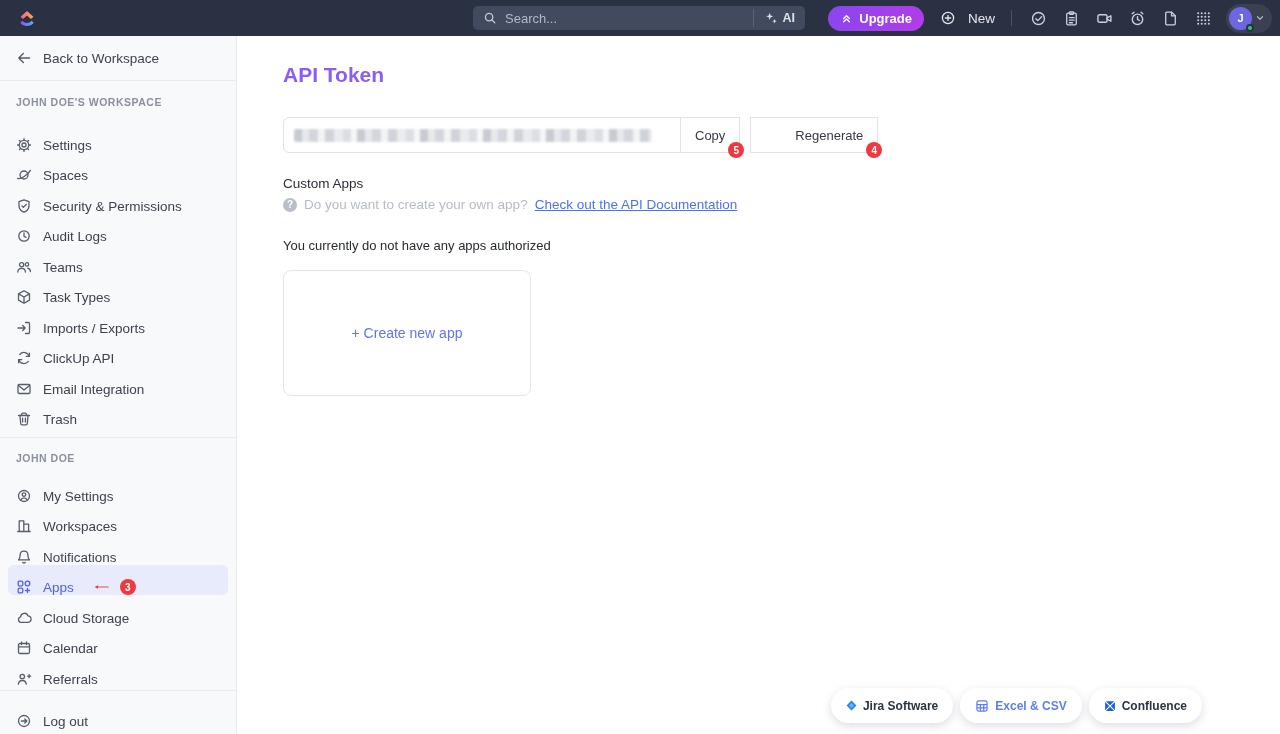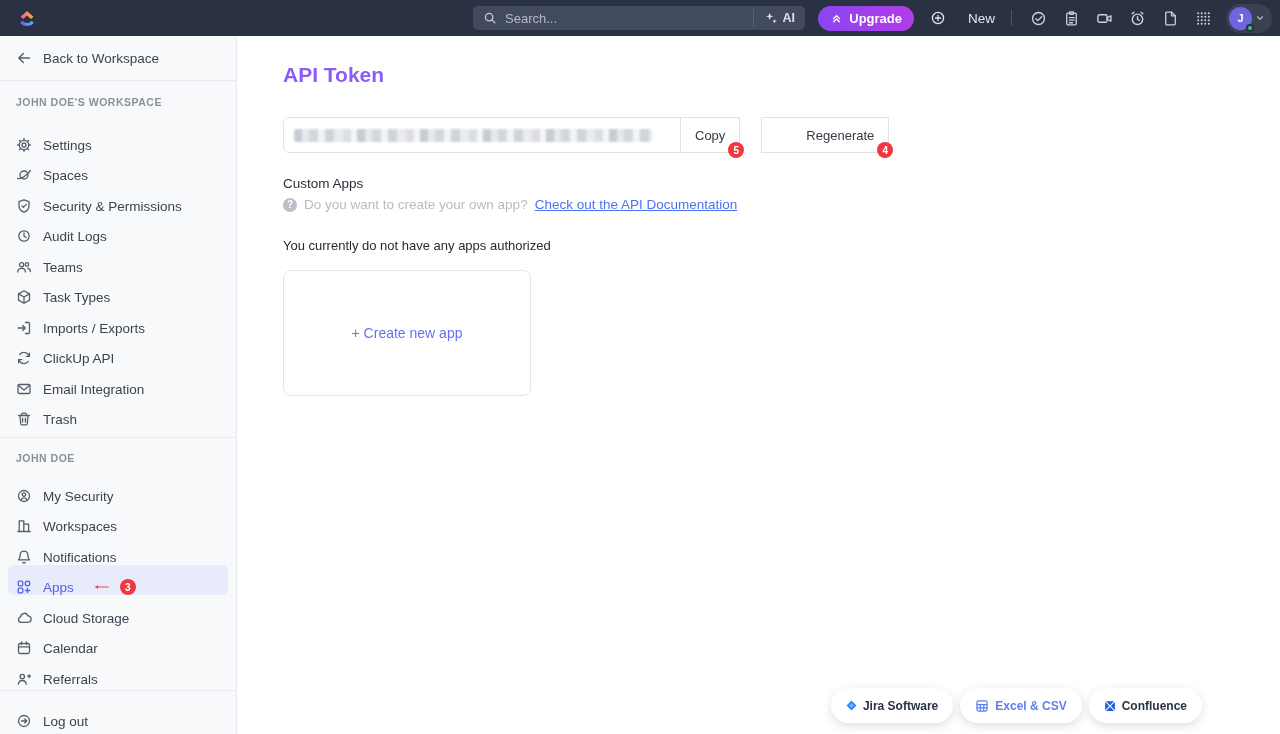--- a/index.html
+++ b/index.html
@@ -15,21 +15,21 @@
   .search-input { flex:1; min-width:0; background:transparent; border:none; outline:none; color:#e8eaef; font-size:13px; font-family:inherit; }
   .search-input::placeholder { color:#b4bac7; }
   .ai-chip { display:flex; align-items:center; gap:5px; padding-left:10px; margin-left:8px;
     border-left:1px solid #596279; height:18px; color:#dde0e8; font-size:12.5px; font-weight:700; }
   .ai-chip svg { width:14px; height:14px; }
   .topbar-right { position:absolute; right:8px; top:0; height:36px; display:flex; align-items:center; }
   .upgrade-btn { height:25px; padding:0 12px; border-radius:13px; border:none; cursor:pointer;
     background:linear-gradient(90deg,#8a46f0,#b23ce8); color:#fff; font-size:13px; font-weight:700;
     display:flex; align-items:center; gap:6px; font-family:inherit; }
   .upgrade-btn svg { width:13px; height:13px; }
-  .new-btn { margin-left:16px; display:flex; align-items:center; gap:22px; color:#e4e7ee; font-size:13.5px; font-weight:500; cursor:pointer; }
+  .new-btn { margin-left:16px; display:flex; align-items:center; gap:12px; color:#e4e7ee; font-size:13.5px; font-weight:500; cursor:pointer; }
   .new-btn svg { width:16px; height:16px; }
   .tb-divider { width:1px; height:16px; background:#4a5266; margin:0 10px 0 16px; }
   .tb-icon { width:17px; height:17px; margin:0 8px; color:#ccd2dd; cursor:pointer; }
   .avatar-wrap { margin-left:6px; display:flex; align-items:center; gap:3px;
     background:rgba(255,255,255,.08); border-radius:15px; padding:3px 7px 3px 3px; cursor:pointer; }
   .avatar { position:relative; width:23px; height:23px; border-radius:50%; background:#6d66e0;
     color:#fff; font-size:11px; font-weight:700; display:flex; align-items:center; justify-content:center; }
   .status-dot { position:absolute; right:-2px; bottom:-2px; width:8px; height:8px; border-radius:50%;
     background:#2ecc71; border:2px solid #2a3142; }
   .avatar-wrap .chev { width:10px; height:10px; color:#aab1bf; }
@@ -59,21 +59,21 @@
   .main { position:absolute; left:237px; top:36px; right:0; bottom:0; background:#fff; padding:26px 0 0 46px; }
   .page-title { font-size:21px; line-height:26px; font-weight:700; color:#8b5cf6; margin-bottom:29px; }
   .token-row { display:flex; align-items:stretch; height:36px; }
   .token-box { width:403px; height:36px; background:#fff; border:1px solid #dfe2e8; border-radius:6px; overflow:hidden; }
   .token-mosaic { height:13px; width:358px; margin:11px 0 0 10px; border-radius:2px;
     background:repeating-linear-gradient(90deg,#c7ccd3 0 8px,#e6e8ec 8px 15px,#d3d7dd 15px 24px,#f2f3f5 24px 31px,#cfd3da 31px 40px,#e9ebee 40px 49px,#dbdee3 49px 57px,#f5f6f8 57px 63px);
     filter:blur(1.1px); }
   .tkn-btn { position:relative; height:36px; background:#fff; border:1px solid #dfe2e8; border-radius:0;
     font-size:13px; color:#343a46; font-family:inherit; padding:0 14px; cursor:pointer; }
   .tkn-btn.copy { margin-left:-6px; }
-  .tkn-btn.regen { margin-left:21px;padding-left:44px; }
+  .tkn-btn.regen { margin-left:10px;padding-left:44px; }
   .corner-badge { position:absolute; right:-5px; bottom:-6px; width:16px; height:16px; border-radius:50%;
     background:#f0383f; color:#fff; font-size:10px; font-weight:700; display:flex; align-items:center; justify-content:center; }
   .custom-apps-title { margin-top:24px; font-size:13.5px; line-height:14px; color:#2a2f38; }
   .help-row { margin-top:6px; display:flex; align-items:center; gap:7px; height:15px; }
   .help-icon { width:14px; height:14px; border-radius:50%; background:#b9bfc9; color:#fff; font-size:10px;
     font-weight:700; display:flex; align-items:center; justify-content:center; flex:none; }
   .help-text { font-size:13.5px; color:#b6bcc6; }
   .help-link { font-size:13.5px; color:#4a72f5; text-decoration:underline; cursor:pointer; }
   .empty-state { margin-top:26px; font-size:13px; color:#262b33; }
   .create-box { margin-top:17px; width:248px; height:126px; border:1px solid #e3e6ec; border-radius:8px;
@@ -283,21 +283,21 @@
 
     <div class="sb-divider"></div>
     <div class="section-label second">JOHN DOE</div>
 
     <div class="nav-item">
       <svg viewBox="0 0 16 16" fill="none" stroke="currentColor" stroke-width="1.3" stroke-linecap="round">
         <circle cx="8" cy="8" r="5.5"></circle>
           <circle cx="8" cy="6.6" r="1.8"></circle>
           <path d="M4.7 12.2 c.7-1.6 1.9-2.4 3.3-2.4 s2.6.8 3.3 2.4"></path>
       </svg>
-      <span>My Security</span>
+      <span>My Settings</span>
     </div>
     <div class="nav-item">
       <svg viewBox="0 0 16 16" fill="none" stroke="currentColor" stroke-width="1.3" stroke-linecap="round" stroke-linejoin="round">
         <path d="M3.2 13.5 V2.8 h4.6 v10.7 M7.8 6.2 h4.8 v7.3 M1.8 13.5 h12.4"></path>
       </svg>
       <span>Workspaces</span>
     </div>
     <div class="nav-item">
       <svg viewBox="0 0 16 16" fill="none" stroke="currentColor" stroke-width="1.3" stroke-linecap="round" stroke-linejoin="round">
         <path d="M8 2.2 c-2.5 0-3.9 1.8-3.9 4.1 0 2.8-.9 3.8-1.6 4.6 h11 c-.7-.8-1.6-1.8-1.6-4.6 0-2.3-1.4-4.1-3.9-4.1 Z"></path>

